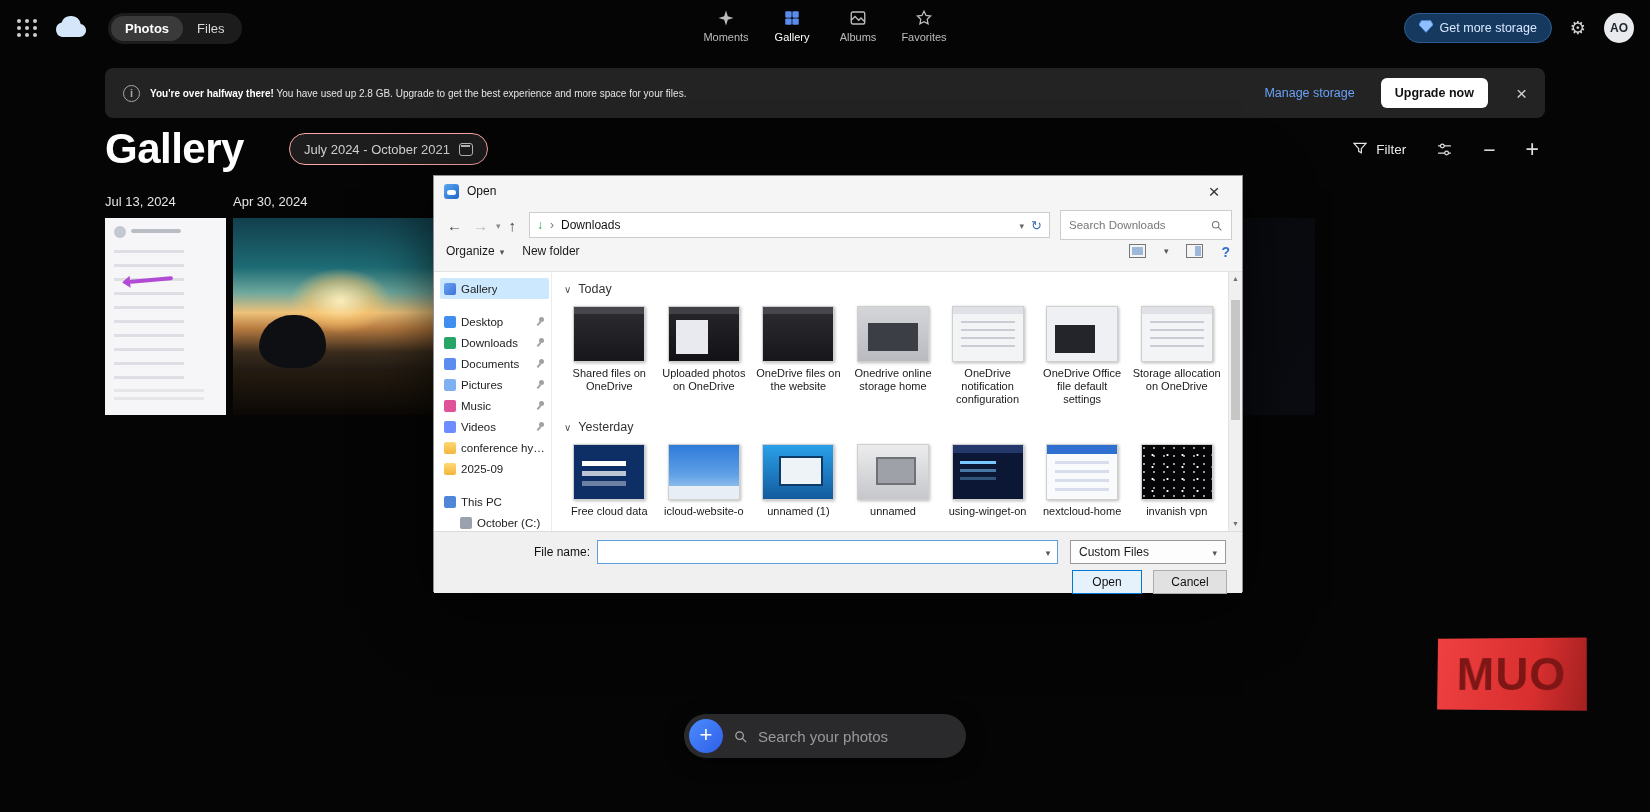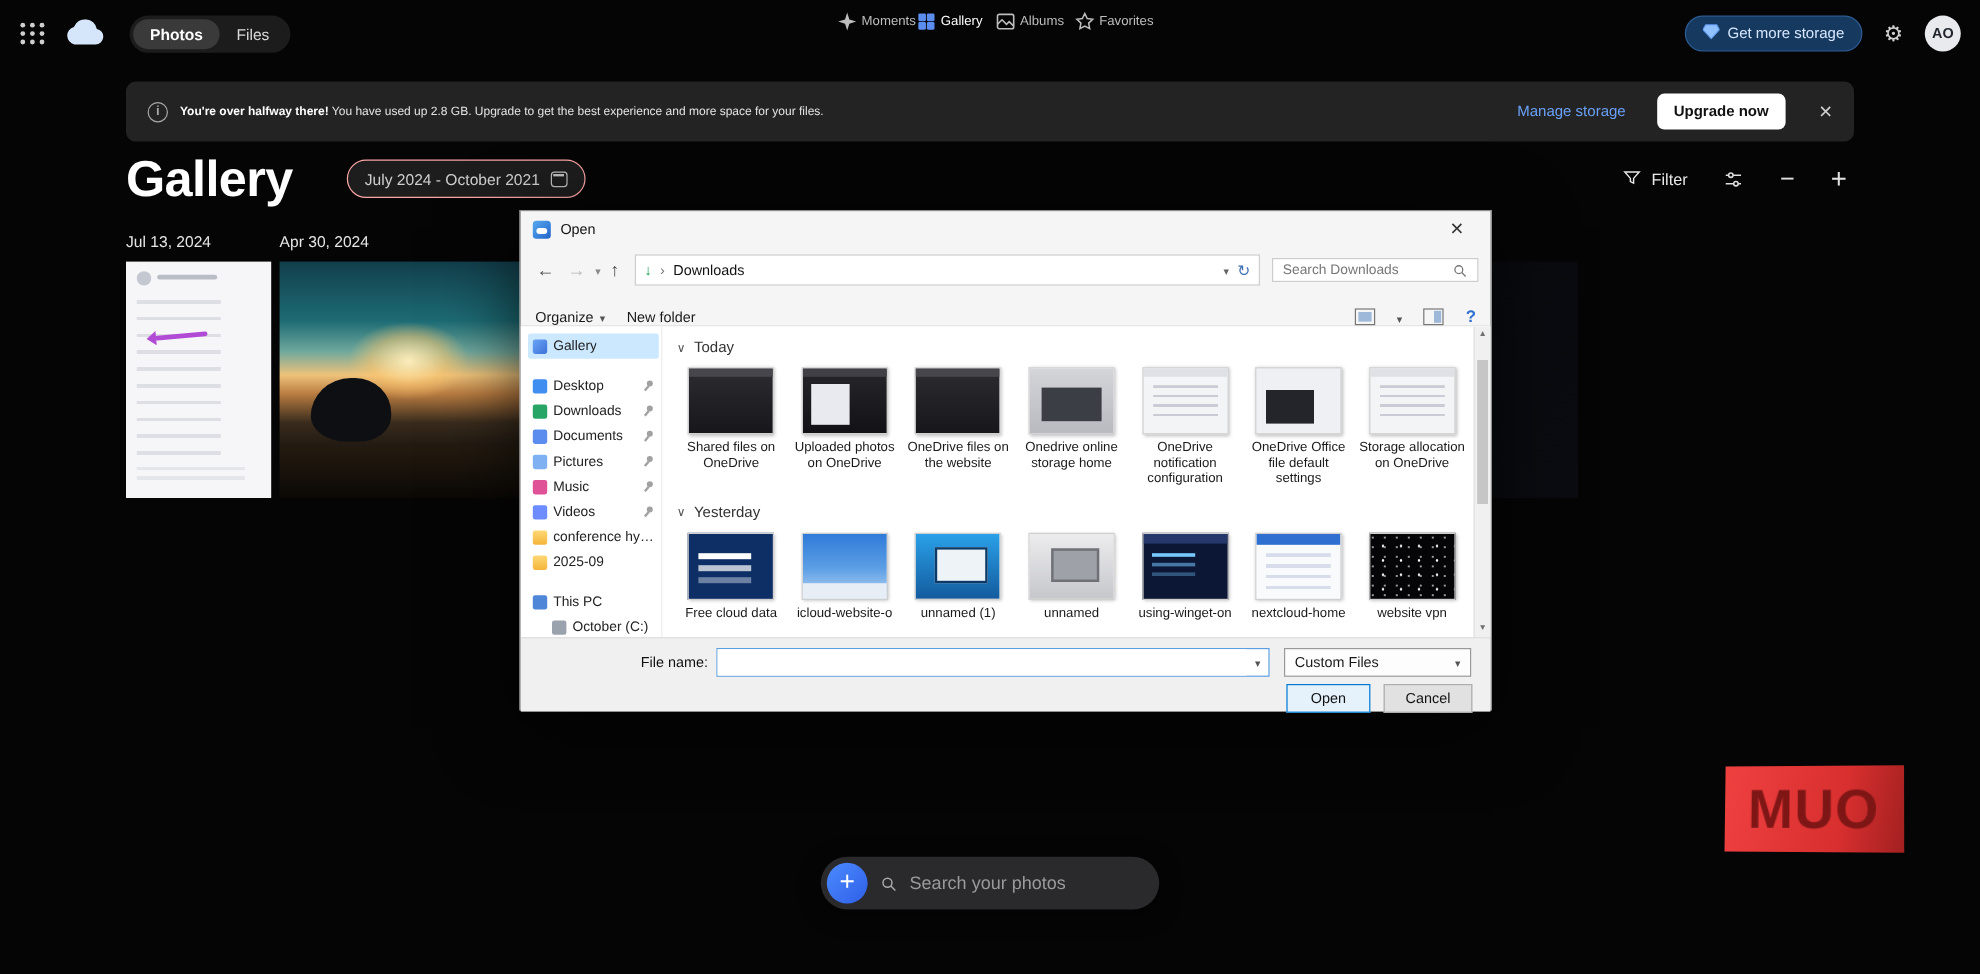--- a/index.html
+++ b/index.html
@@ -10,21 +10,21 @@
 
 .topbar{position:absolute;top:0;left:0;right:0;height:56px;display:flex;align-items:center;padding:0 16px;background:#050505;z-index:5}
 .tb-left{display:flex;align-items:center;gap:14px}
 .launcher{width:22px;height:22px;display:grid;grid-template-columns:repeat(3,1fr);gap:3px;cursor:pointer;align-content:center;justify-items:center}
 .launcher i{background:#cfcfcf;border-radius:50%;width:4px;height:4px}
 .cloud-logo svg{display:block}
 .toggle{display:flex;background:#1c1c1c;border-radius:17px;padding:3px;margin-left:6px}
 .toggle .pill{padding:5px 14px;border-radius:14px;font-size:13px;color:#d9d9d9;cursor:pointer}
 .toggle .pill.sel{background:#3a3a3a;color:#fff;font-weight:700}
 .tb-center{position:absolute;left:50%;top:4px;transform:translateX(-50%);display:flex;gap:8px}
-.nav-item{width:58px;display:flex;flex-direction:row;align-items:center;gap:3px;padding:4px 0;color:#bdbdbd;cursor:pointer}
+.nav-item{width:58px;display:flex;flex-direction:column;align-items:center;gap:3px;padding:4px 0;color:#bdbdbd;cursor:pointer}
 .nav-item .nav-ico{height:20px;display:flex;align-items:center}
 .nav-item .nav-label{font-size:11px}
 .nav-item.active{color:#fff}
 .nav-item.active .nav-ico{color:#5b8def}
 .tb-right{margin-left:auto;display:flex;align-items:center;gap:18px}
 .storage-btn{display:flex;align-items:center;gap:7px;height:30px;padding:0 14px;border-radius:15px;background:#16395f;border:1px solid #2e5c95;color:#d8e7ff;font-size:12.5px;cursor:pointer}
 .gear{color:#d0d0d0;cursor:pointer;font-size:18px;line-height:1}
 .gear::before{content:"⚙"}
 .avatar{width:30px;height:30px;border-radius:50%;background:#e8eaee;color:#1f242c;font-size:12px;font-weight:700;display:flex;align-items:center;justify-content:center;cursor:pointer}
 
@@ -88,24 +88,24 @@
 .dl-ico{color:#1f9d55;font-weight:700;font-size:12px;line-height:1}
 .dl-ico::before{content:"↓"}
 .crumb-sep{color:#777;font-size:12px}
 .crumb-sep::before{content:"›"}
 .addr-loc{font-size:12px;color:#111}
 .addr-spacer{flex:1}
 .addr-chev{color:#666;cursor:pointer;line-height:1}
 .addr-chev::before{content:"▾";font-size:9px}
 .refresh-ico{color:#3d6fb3;font-size:13px;cursor:pointer;line-height:1}
 .refresh-ico::before{content:"↻"}
-.search-box{width:172px;height:20px;background:#fff;border:1px solid #cdcdcd;display:flex;align-items:center;padding:0 8px;gap:6px}
+.search-box{width:172px;height:30px;background:#fff;border:1px solid #cdcdcd;display:flex;align-items:center;padding:0 8px;gap:6px}
 .search-box input{flex:1;min-width:0;border:none;outline:none;font-size:11.5px;color:#333;font-family:inherit;background:transparent}
 .mag{display:flex;color:#777}
-.dlg-toolbar{height:28px;display:flex;align-items:flex-end;padding:0 12px;gap:18px;border-bottom:1px solid #e2e2e2}
+.dlg-toolbar{height:28px;display:flex;align-items:flex-start;padding:0 12px;gap:18px;border-bottom:1px solid #e2e2e2}
 .tb-cmd{font-size:12px;color:#1a1a1a;cursor:pointer;display:flex;align-items:center;gap:5px}
 .dd{color:#555;line-height:1}
 .dd::before{content:"▾";font-size:9px}
 .tb-spacer{flex:1}
 .view-ico{width:17px;height:14px;border:1px solid #777;position:relative;cursor:pointer}
 .view-ico.thumbs::after{content:"";position:absolute;inset:2px;background:#9db8d8}
 .view-ico.pane::after{content:"";position:absolute;top:1px;bottom:1px;right:1px;width:6px;background:#9db8d8}
 .help-ico{color:#2f6fd0;font-weight:700;font-size:14px;cursor:pointer}
 .dlg-body{position:relative;height:259px;background:#fff;display:flex;overflow:hidden}
 .dlg-side{width:118px;padding:6px 2px 0 6px;overflow:hidden;flex-shrink:0;border-right:1px solid #ededed}
@@ -485,21 +485,21 @@
               <div class="file-item">
                 <div class="thumb t-terminal"></div>
                 <div class="fname">using-winget-on</div>
               </div>
               <div class="file-item">
                 <div class="thumb t-white-blue"></div>
                 <div class="fname">nextcloud-home</div>
               </div>
               <div class="file-item">
                 <div class="thumb t-black-dots"></div>
-                <div class="fname">website vpn</div>
+                <div class="fname">invanish vpn</div>
               </div>
             </div>
           </div>
         </div>
       <div class="dlg-scroll">
         <span class="sarrow up"></span>
         <span class="sthumb"></span>
         <span class="sarrow down"></span>
       </div>
     </div>

